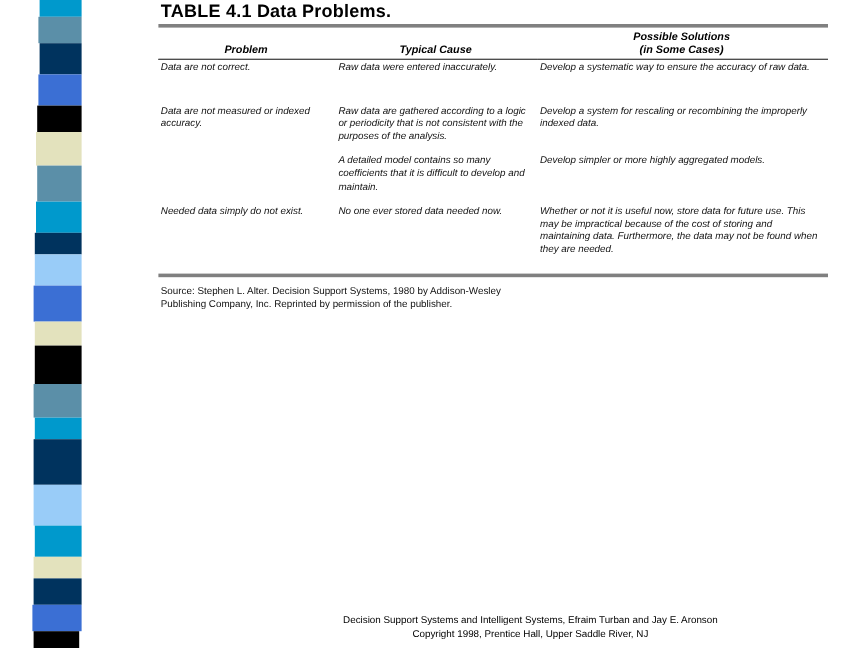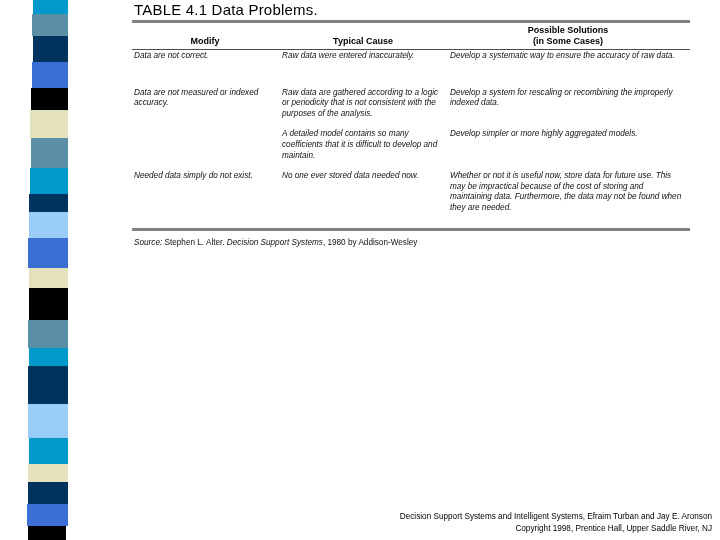--- a/index.html
+++ b/index.html
@@ -32,21 +32,21 @@
   #slide-body {
     position: absolute;
     left: 132px;
     top: 0;
     width: 560px;
     height: 540px;
   }
 
   #table-title {
     font-size: 15px;
-    font-weight: normal;
+    font-weight: bold;
     color: #000000;
     letter-spacing: 0.2px;
     padding: 1px 0 2px 2px;
     line-height: 17px;
     white-space: nowrap;
   }
 
   .rule-thick {
     height: 3px;
     background: #808080;
@@ -75,44 +75,44 @@
   table.data-table td {
     vertical-align: top;
     padding: 1px 8px 1px 2px;
     word-wrap: break-word;
     font-style: italic;
   }
   .col-problem   { width: 148px; }
   .col-cause     { width: 168px; }
   .col-solution  { width: 242px; }
 
-  .hdr-wrap { display: block; }
+  .hdr-wrap { display: block; font-style: italic; }
 
   tr.spacer-row td { height: 8px; padding: 0; }
 
   
   #source-note {
     font-size: 8.2px;
     line-height: 11px;
     color: #111111;
     padding: 6px 0 0 2px;
     width: 556px;
   }
-  #source-note .ital { font-style: italic; }
+  #source-note .ital { }
 
   
   #footer {
     position: absolute;
     left: 172px;
     top: 511px;
     width: 540px;
     font-size: 8.2px;
     line-height: 11.5px;
     color: #000000;
-    text-align: right;
+    text-align: center;
   }
 </style>
 </head>
 <body>
 
 <div id="color-strip">
     <div class="band" style="top: 0px; height: 14px; left: 33px; width: 35px; background: rgb(0, 153, 204);"></div>
     <div class="band" style="top: 14px; height: 22px; left: 32px; width: 36px; background: rgb(91, 143, 168);"></div>
     <div class="band" style="top: 36px; height: 26px; left: 33px; width: 35px; background: rgb(0, 51, 94);"></div>
     <div class="band" style="top: 62px; height: 26px; left: 32px; width: 36px; background: rgb(59, 111, 212);"></div>
@@ -144,21 +144,21 @@
 
   <table class="data-table">
     <colgroup>
       <col class="col-problem">
       <col class="col-cause">
       <col class="col-solution">
     </colgroup>
     <thead>
       <tr>
         <th style="border-bottom: 1px solid rgb(77, 77, 77);">
-          <span class="hdr-wrap">Modify</span>
+          <span class="hdr-wrap">Problem</span>
         </th>
         <th style="border-bottom: 1px solid rgb(77, 77, 77);">
           <span class="hdr-wrap">Typical Cause</span>
         </th>
         <th style="border-bottom: 1px solid rgb(77, 77, 77);">
           <span class="hdr-wrap">Possible Solutions</span>
           <span class="hdr-wrap">(in Some Cases)</span>
         </th>
       </tr>
     </thead>
@@ -213,20 +213,21 @@
           <td></td>
           <td></td>
         </tr>
       </tbody>
   </table>
 
   <div class="rule-thick" style="margin-top:5px;"></div>
 
   <div id="source-note">
     <span class="ital">Source:</span><span> Stephen L. Alter. </span><span class="ital">Decision Support Systems</span><span>, 1980 by Addison-Wesley</span><br>
+    <span>Publishing Company, Inc. Reprinted by permission of the publisher.</span>
   </div>
 
 </div>
 
 <div id="footer">
   <div>Decision Support Systems and Intelligent Systems, Efraim Turban and Jay E. Aronson</div>
   <div>Copyright 1998, Prentice Hall, Upper Saddle River, NJ</div>
 </div>
 
 </body></html>

